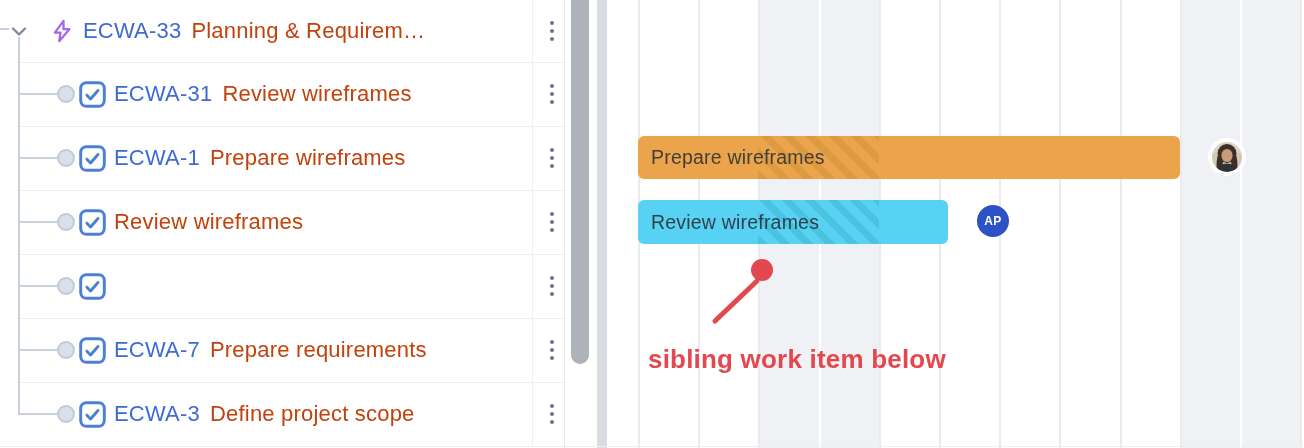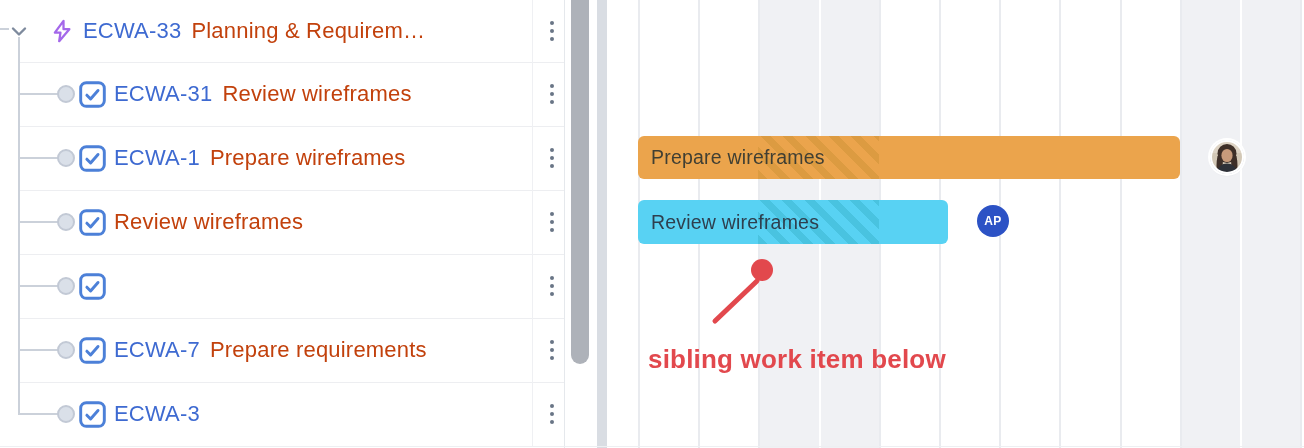--- a/index.html
+++ b/index.html
@@ -155,20 +155,21 @@
       </div>
     <div class="row child" style="top:382px">
     <span class="branch"></span>
     <span class="node"></span>
     <svg class="cbx" viewBox="0 0 24 24">
       <rect x="1.5" y="1.5" width="21" height="21" rx="5" fill="#fff" stroke="#4C80D8" stroke-width="2.6"></rect>
       <path d="M7 12.6 l3.3 3.4 6.6-7.6" fill="none" stroke="#4C80D8" stroke-width="2.6" stroke-linecap="round" stroke-linejoin="round"></path>
     </svg>
     <div class="labels">
       <a class="key">ECWA-3</a>
+      <span class="summary">Define project scope</span>
     </div>
     <span class="kebab">
           <i></i>
           <i></i>
           <i></i>
         </span>
       </div>
 
     <div class="hsep" style="top:62px"></div>
     <div class="hsep" style="top:126px"></div>

